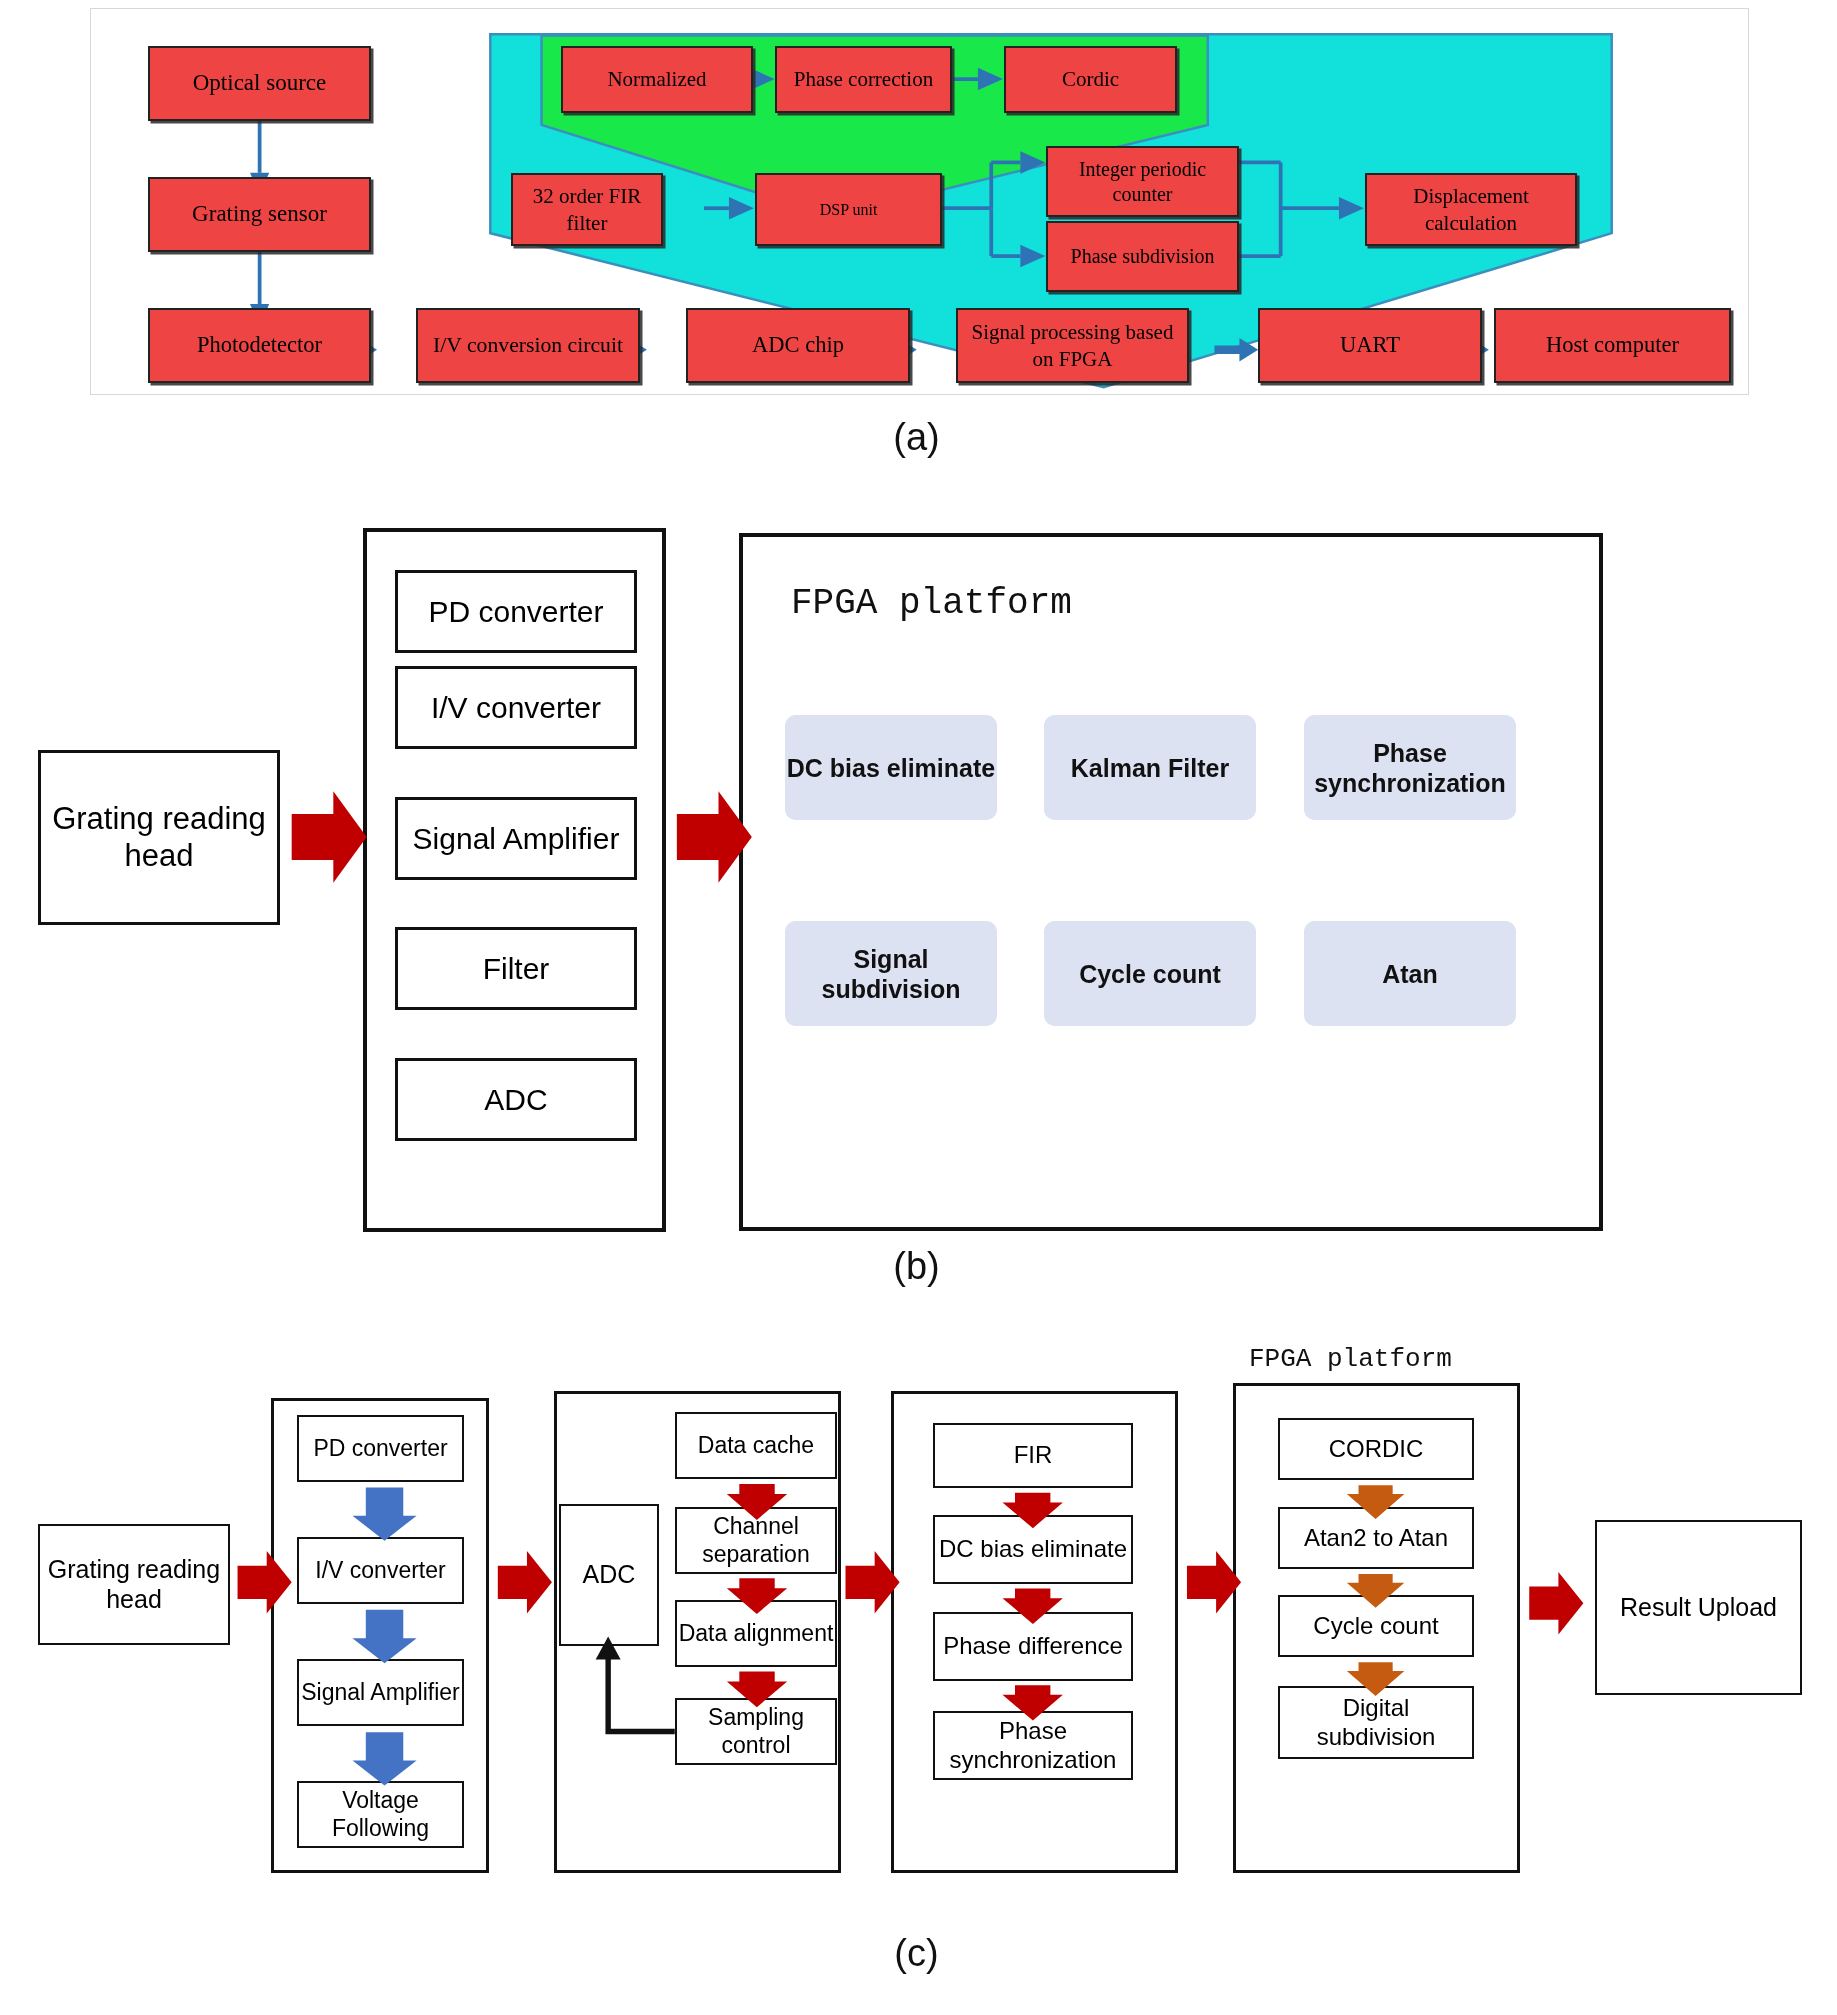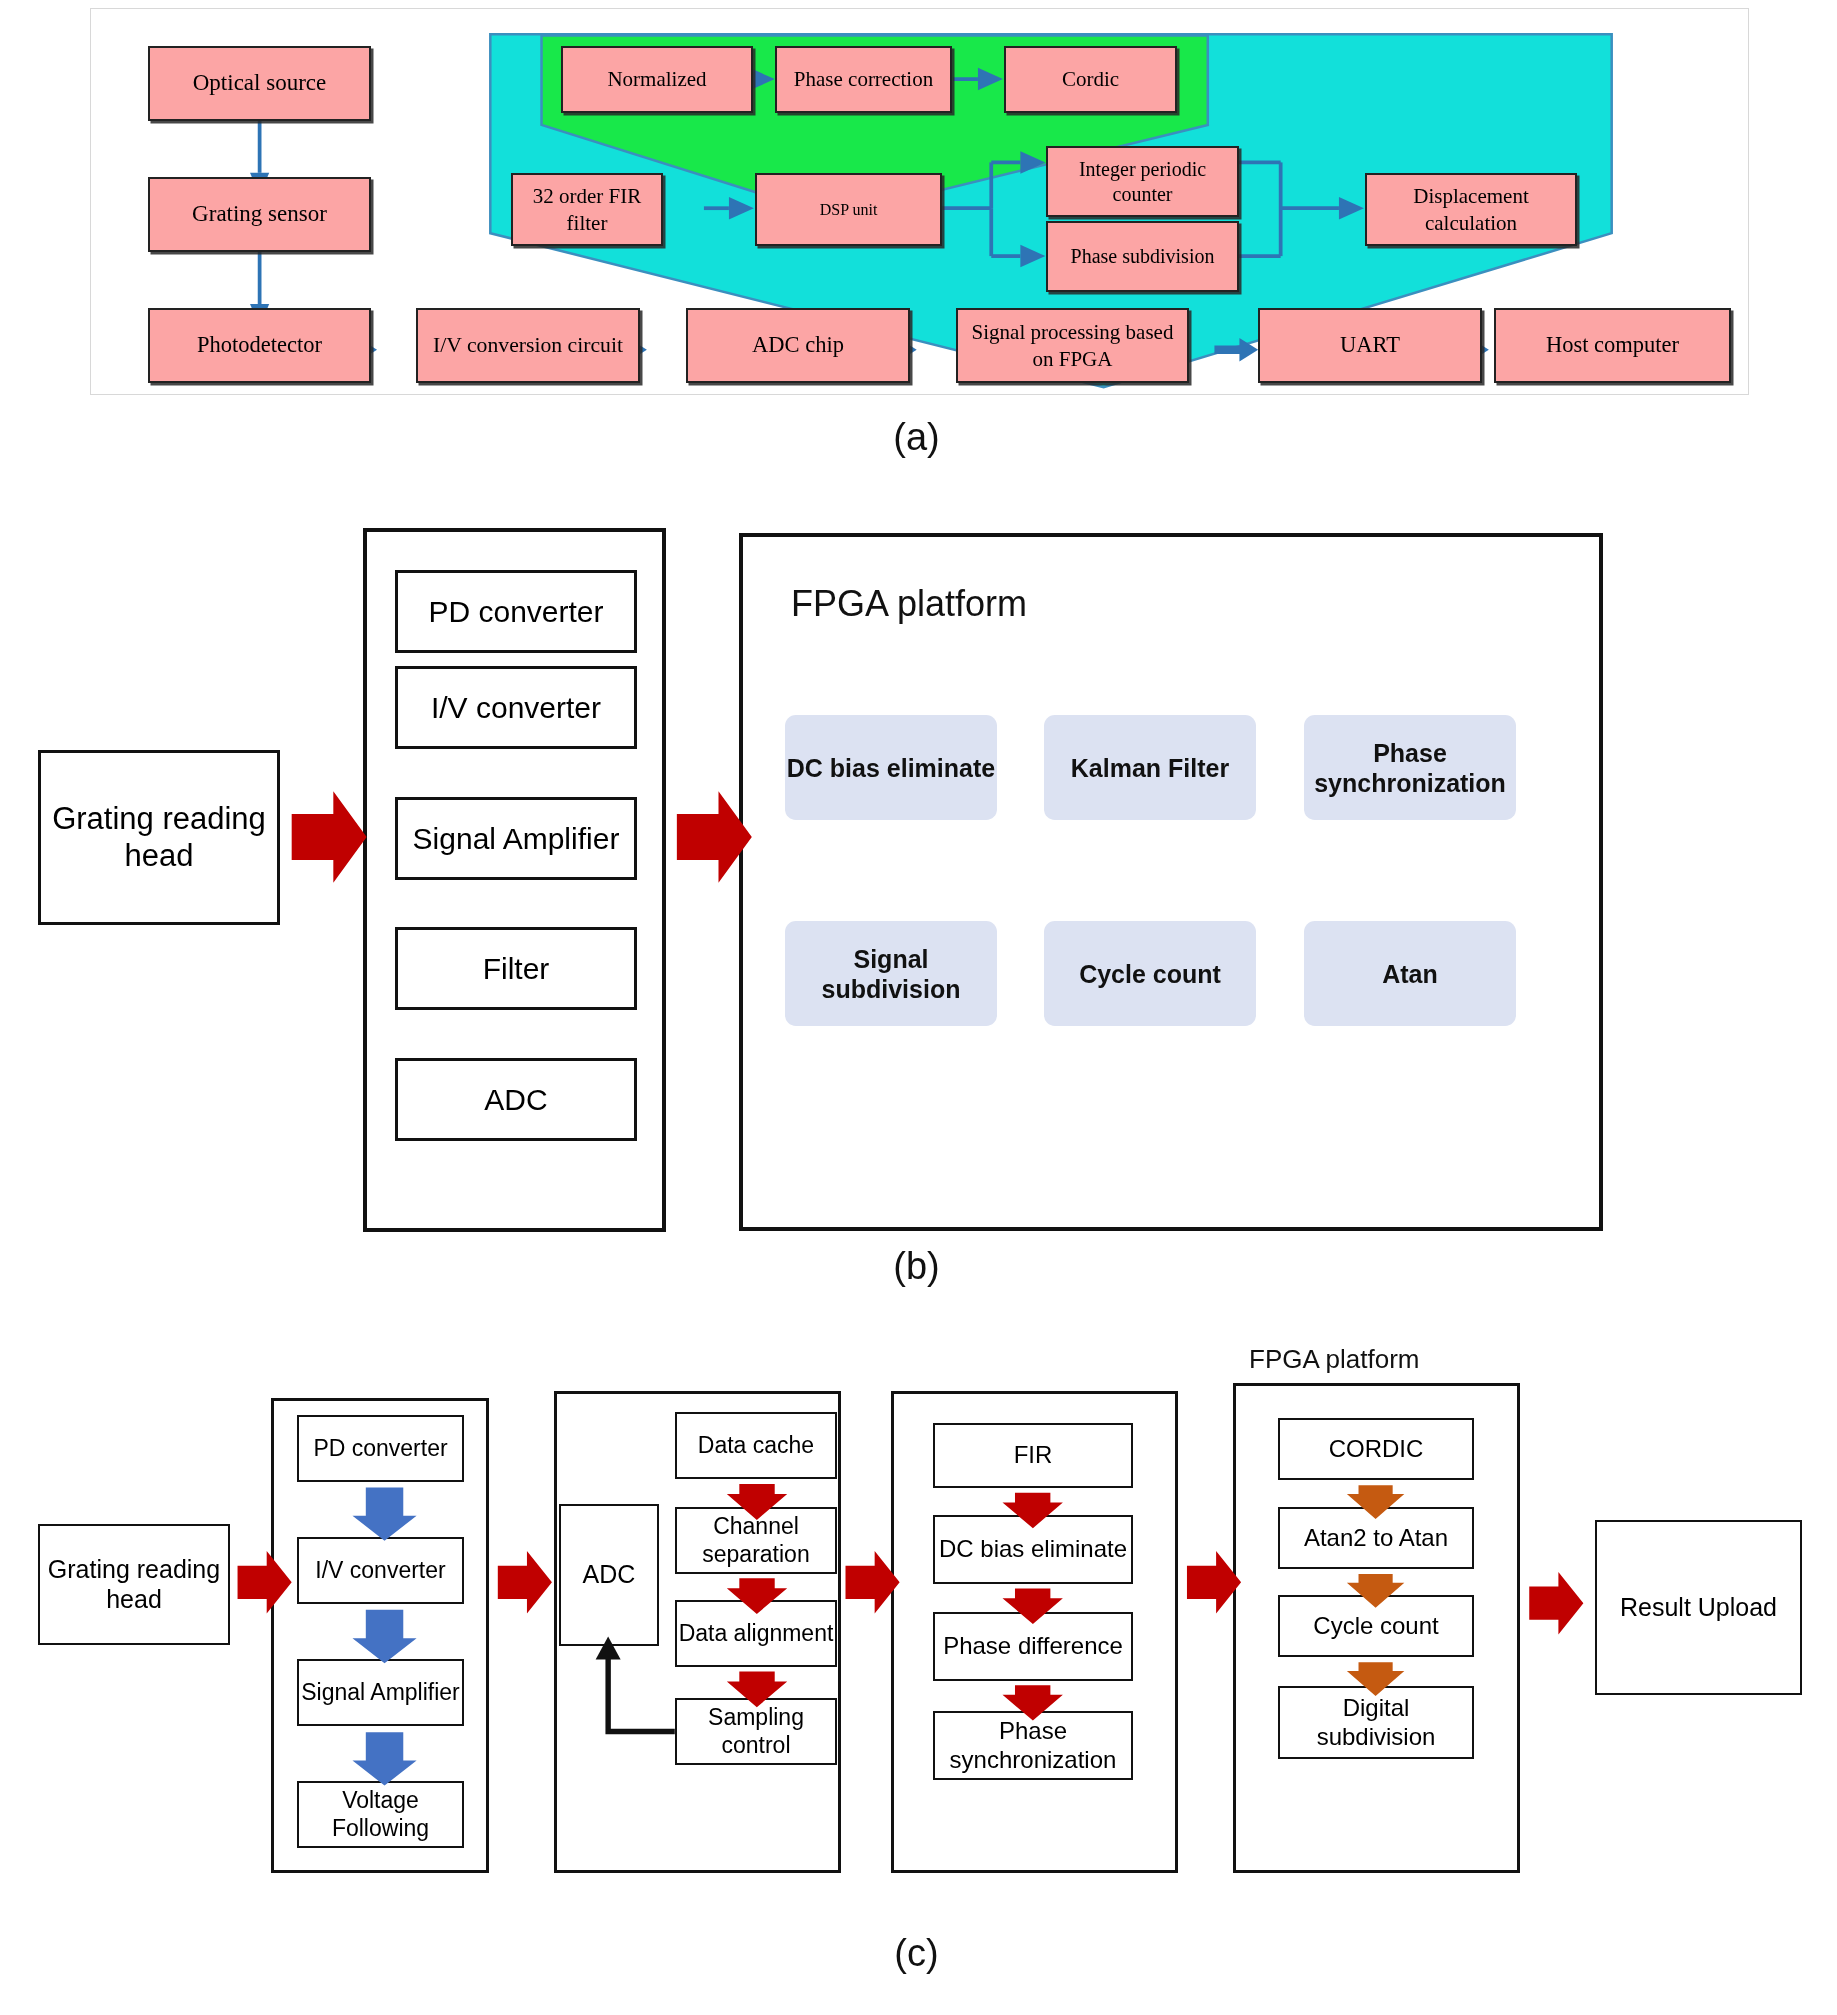--- a/index.html
+++ b/index.html
@@ -5,21 +5,21 @@
   html,body{margin:0;padding:0;background:#ffffff;}
   body{
     width:1838px;height:2015px;position:relative;overflow:hidden;
     font-family:"Liberation Sans", sans-serif;
     color:#000;
   }
 
   
   .sbox{
     position:absolute;box-sizing:border-box;
-    background:#fca5a5;border:2.1px solid #222;
+    background:#ef4444;border:2.1px solid #222;
     display:flex;align-items:center;justify-content:center;text-align:center;
     font-family:"Liberation Serif", serif;
     line-height:1.25;color:#000;
     box-shadow:2.5px 2.5px 0 0 rgba(40,40,40,.85);
   }
 
   
   .nbox{
     position:absolute;box-sizing:border-box;
     background:#fff;border:3.3px solid #111;
@@ -40,21 +40,21 @@
     line-height:1.2;color:#111;
   }
 
   .plabel{
     position:absolute;text-align:center;
     font-family:"Liberation Sans", sans-serif;
     font-size:38px;color:#111;
   }
   .ptitle{
     position:absolute;
-    font-family:Liberation Sans, sans-serif;
+    font-family:Liberation Mono, monospace;
     color:#111;
   }
 
   
   #panel-a-frame{
     position:absolute;left:90px;top:7.5px;width:1659px;height:387px;
     border:1.2px solid #d8d8d8;box-sizing:border-box;background:#fff;
   }
 
   svg.layer{position:absolute;left:0;top:0;overflow:visible;pointer-events:none;}

